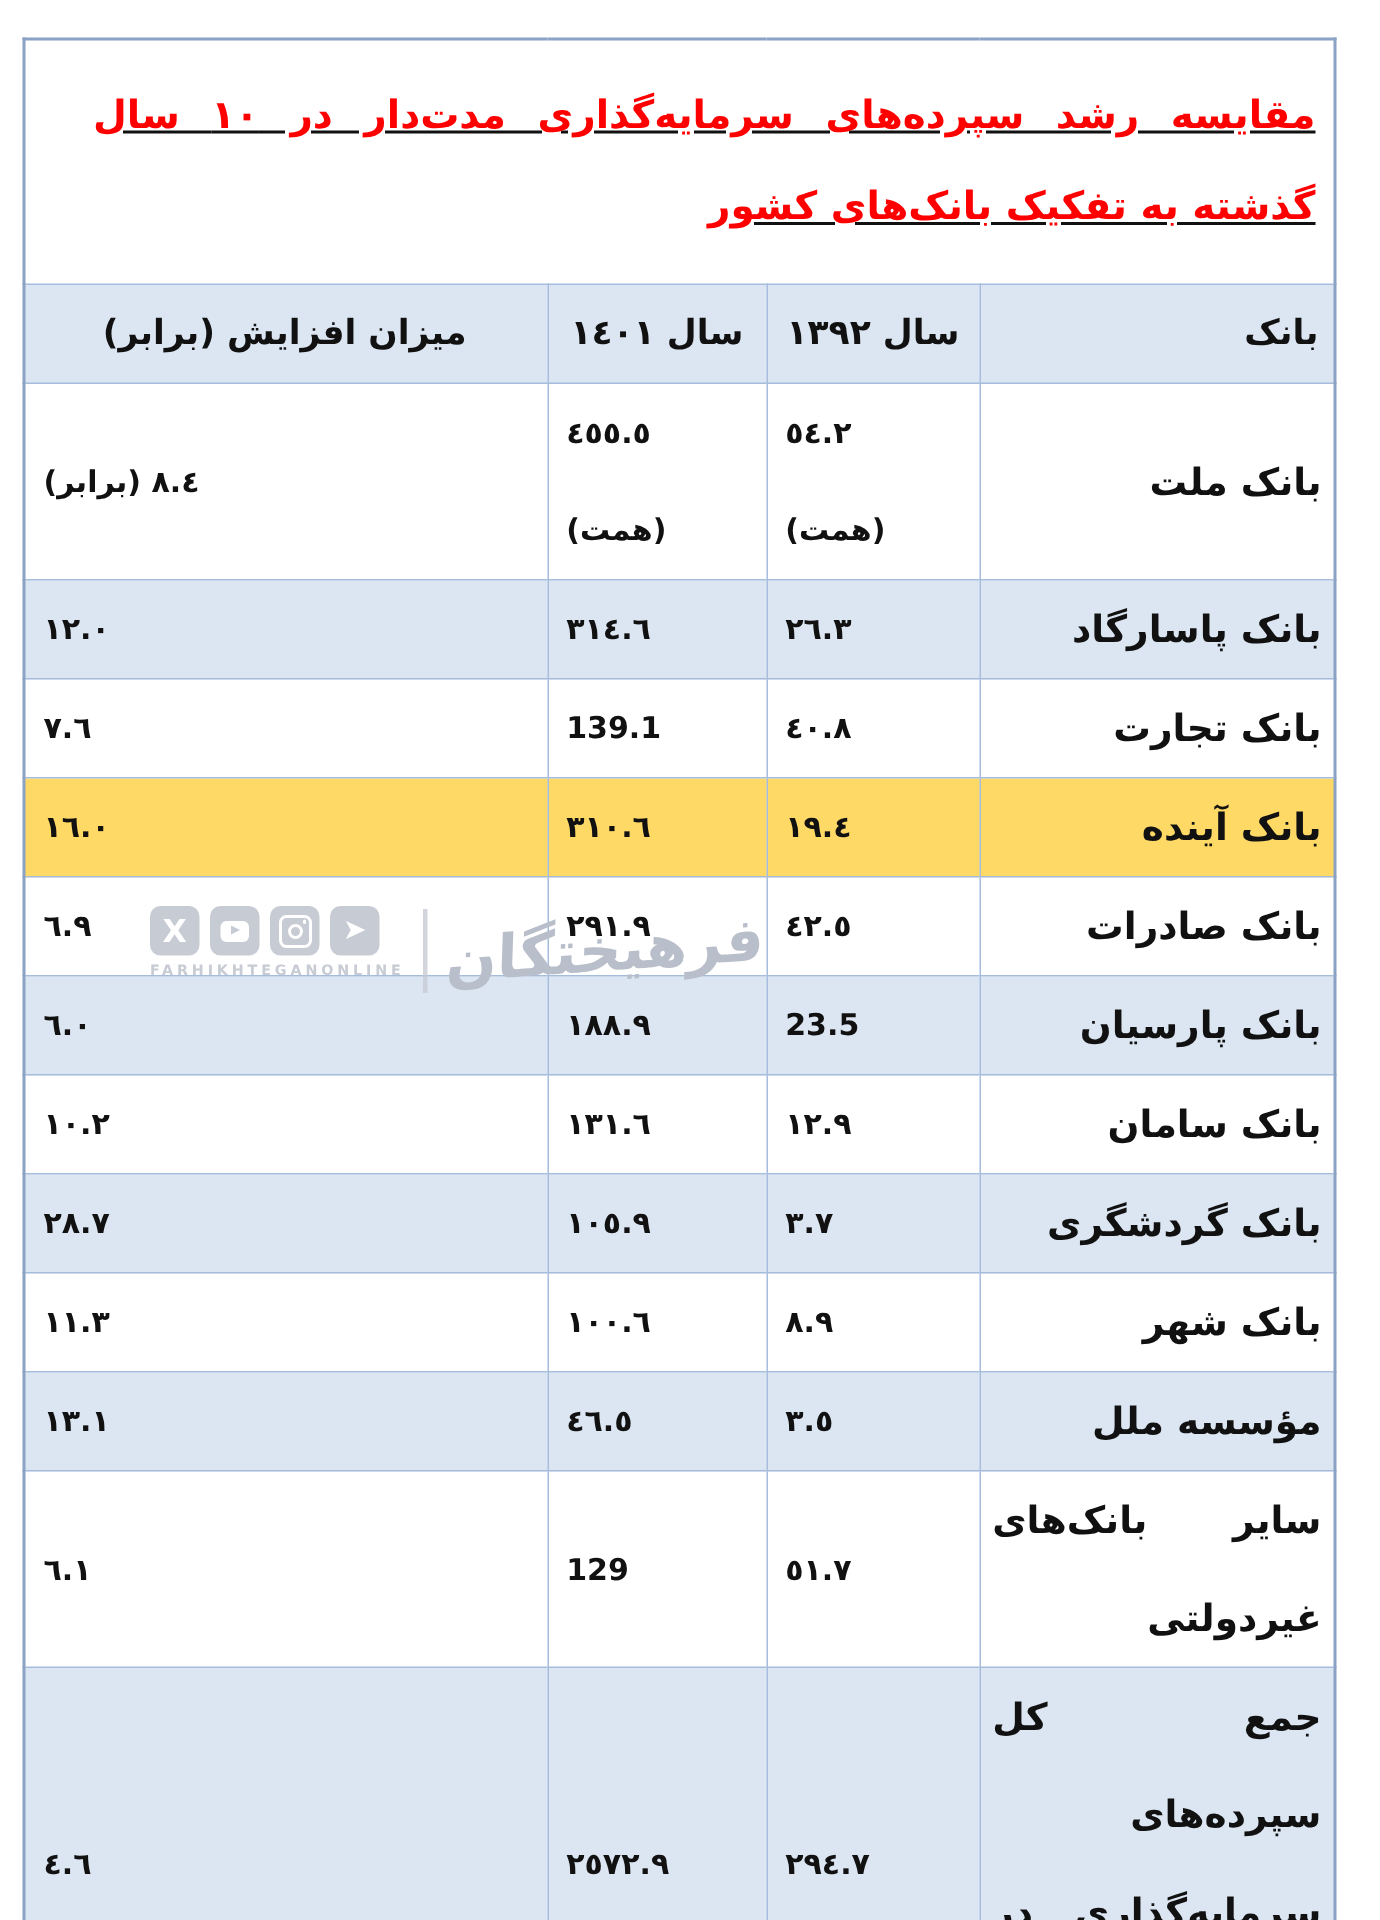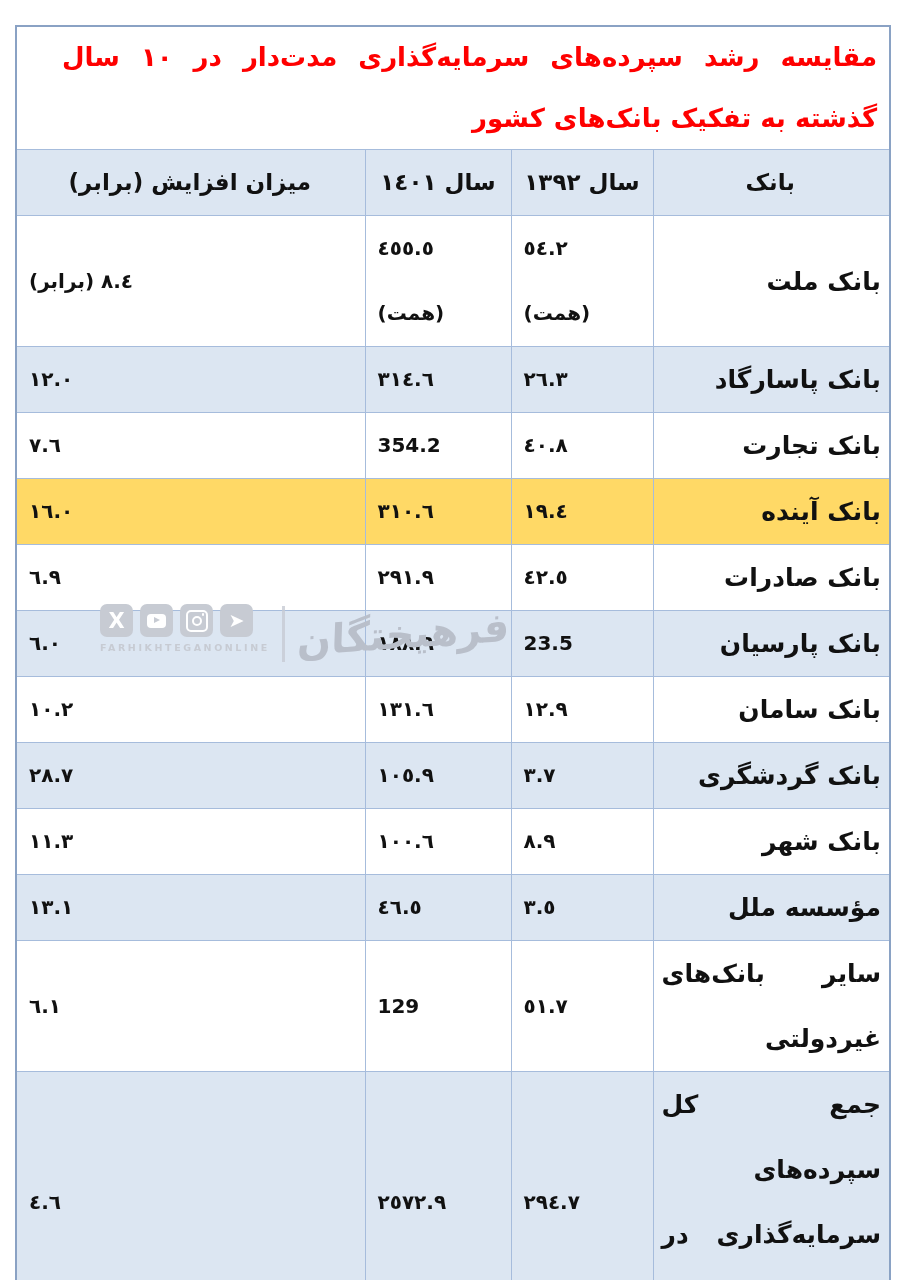--- a/index.html
+++ b/index.html
@@ -16,31 +16,31 @@
   }
   .deposit-table td, .deposit-table th {
     border:1.5px solid var(--border_inner);
     vertical-align:middle;
     font-weight:bold; color:#111;
     line-height:65px;
     padding:0 8px;
   }
 
   
-  td.title-cell { background:#fff; padding:0 12px; }
+  td.title-cell { background:#fff; padding:20px 12px;text-decoration:underline; }
   .title-text {
     color:var(--title_red);
     font-size:26px; line-height:61px;
     text-align:justify; direction:rtl;
     max-width:815px;
   }
 
   
   tr.header-row th { background:var(--stripe_bg); font-size:23px; }
-  th.h-bank { text-align:center; padding-right:10px; }
+  th.h-bank { text-align:right; padding-right:10px; }
   th.h-year { text-align:center; }
   th.h-increase { text-align:center; padding-right:10px; }
 
   
   td.bank-cell { text-align:justify; font-size:25px; padding:0 8px; }
   td.num-cell  { text-align:left; font-size:20px; padding:0 6px 0 12px; white-space:pre-line; }
 
   tr.bg-plain     td { background:#ffffff; }
   tr.bg-stripe    td { background:var(--stripe_bg); }
   tr.bg-highlight td { background:var(--highlight_bg); }
@@ -122,21 +122,21 @@
     </tr>
         <tr class="bg-stripe">
       <td class="bank-cell">بانک پاسارگاد</td>
       <td class="num-cell">٢٦.٣</td>
       <td class="num-cell">٣١٤.٦</td>
       <td class="num-cell">١٢.٠</td>
     </tr>
         <tr class="bg-plain">
       <td class="bank-cell">بانک تجارت</td>
       <td class="num-cell">٤٠.٨</td>
-      <td class="num-cell">354.2</td>
+      <td class="num-cell">139.1</td>
       <td class="num-cell">٧.٦</td>
     </tr>
         <tr class="bg-highlight">
       <td class="bank-cell">بانک آینده</td>
       <td class="num-cell">١٩.٤</td>
       <td class="num-cell">٣١٠.٦</td>
       <td class="num-cell">١٦.٠</td>
     </tr>
         <tr class="bg-plain">
       <td class="bank-cell">بانک صادرات</td>

